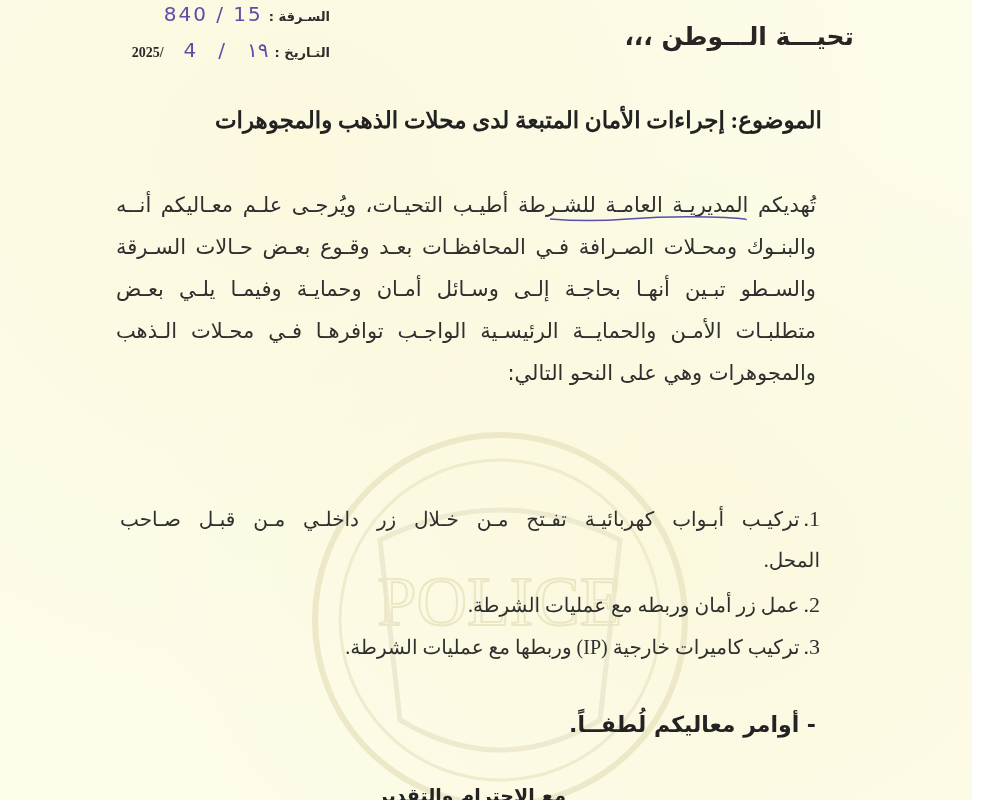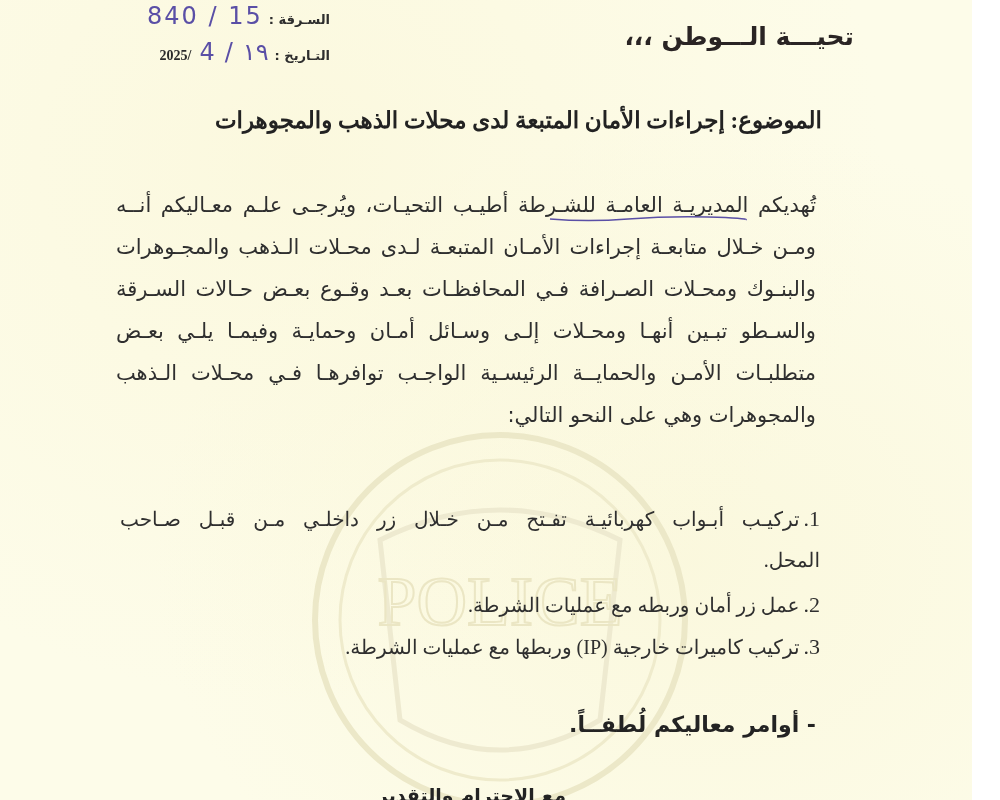--- a/index.html
+++ b/index.html
@@ -55,37 +55,37 @@
       gap: 6px;
       height: 36px;
     }
     .meta-label {
       font-size: 13px;
       font-weight: bold;
       color: #2e2e2e;
     }
     .meta-hand {
       font-family: "DejaVu Sans", sans-serif;
-      font-size: 24px;
+      font-size: 20px;
       color: #5a4fa6;
       letter-spacing: 2px;
       direction: ltr;
     }
     .meta-year {
       font-family: "Liberation Serif", serif;
       font-weight: bold;
       font-size: 14px;
       color: #2a2a2a;
       direction: ltr;
     }
     .date-value {
       display: flex;
       direction: ltr;
       align-items: baseline;
-      gap: 8px;
+      gap: 20px;
     }
     .greeting {
       position: absolute;
       right: 132px;
       top: 22px;
       font-size: 25px;
       font-weight: bold;
       color: #2a2424;
       direction: rtl;
       font-family: "DejaVu Sans", sans-serif;
@@ -212,23 +212,22 @@
   <div class="greeting">تحيـــة الـــوطن ،،،</div>
 
   <div class="subject">الموضوع: إجراءات الأمان المتبعة لدى محلات الذهب والمجوهرات</div>
 
   <div class="body">
     <div class="body-line">
       <span>تُهديكم </span><span class="underline-wrap"><span>المديريـة العامـة للشـرطة</span><svg class="hand-underline" viewBox="0 0 200 10" preserveAspectRatio="none">
             <path d="M2 6 Q40 9 80 6 T160 4 T198 7" fill="none" stroke="#5a4fa6" stroke-width="1.6"></path>
           </svg></span><span> أطيـب التحيـات، ويُرجـى علـم معـاليكم أنــه</span>
     </div>
-    <div class="body-line">ومـن خـلال متابعـة إجراءات الأمـان المتبعـة لـدى محـلات الـذهب والمجـوهرات</div>
     <div class="body-line">والبنـوك ومحـلات الصـرافة فـي المحافظـات بعـد وقـوع بعـض حـالات السـرقة</div>
-    <div class="body-line">والسـطو تبـين أنهـا ومحـلات إلـى وسـائل أمـان وحمايـة وفيمـا يلـي بعـض</div>
+    <div class="body-line">والسـطو تبـين أنهـا بحاجـة إلـى وسـائل أمـان وحمايـة وفيمـا يلـي بعـض</div>
     <div class="body-line">متطلبـات الأمـن والحمايــة الرئيسـية الواجـب توافرهـا فـي محـلات الـذهب</div>
     <div class="body-line last">والمجوهرات وهي على النحو التالي:</div>
   </div>
 
   <div class="list">
     <div class="list-item first">
       <span class="num">1.</span><span>تركيـب أبـواب كهربائيـة تفـتح مـن خـلال زر داخلـي مـن قبـل صـاحب</span>
     </div>
     <div class="cont">المحل.</div>
     <div class="list-item">

